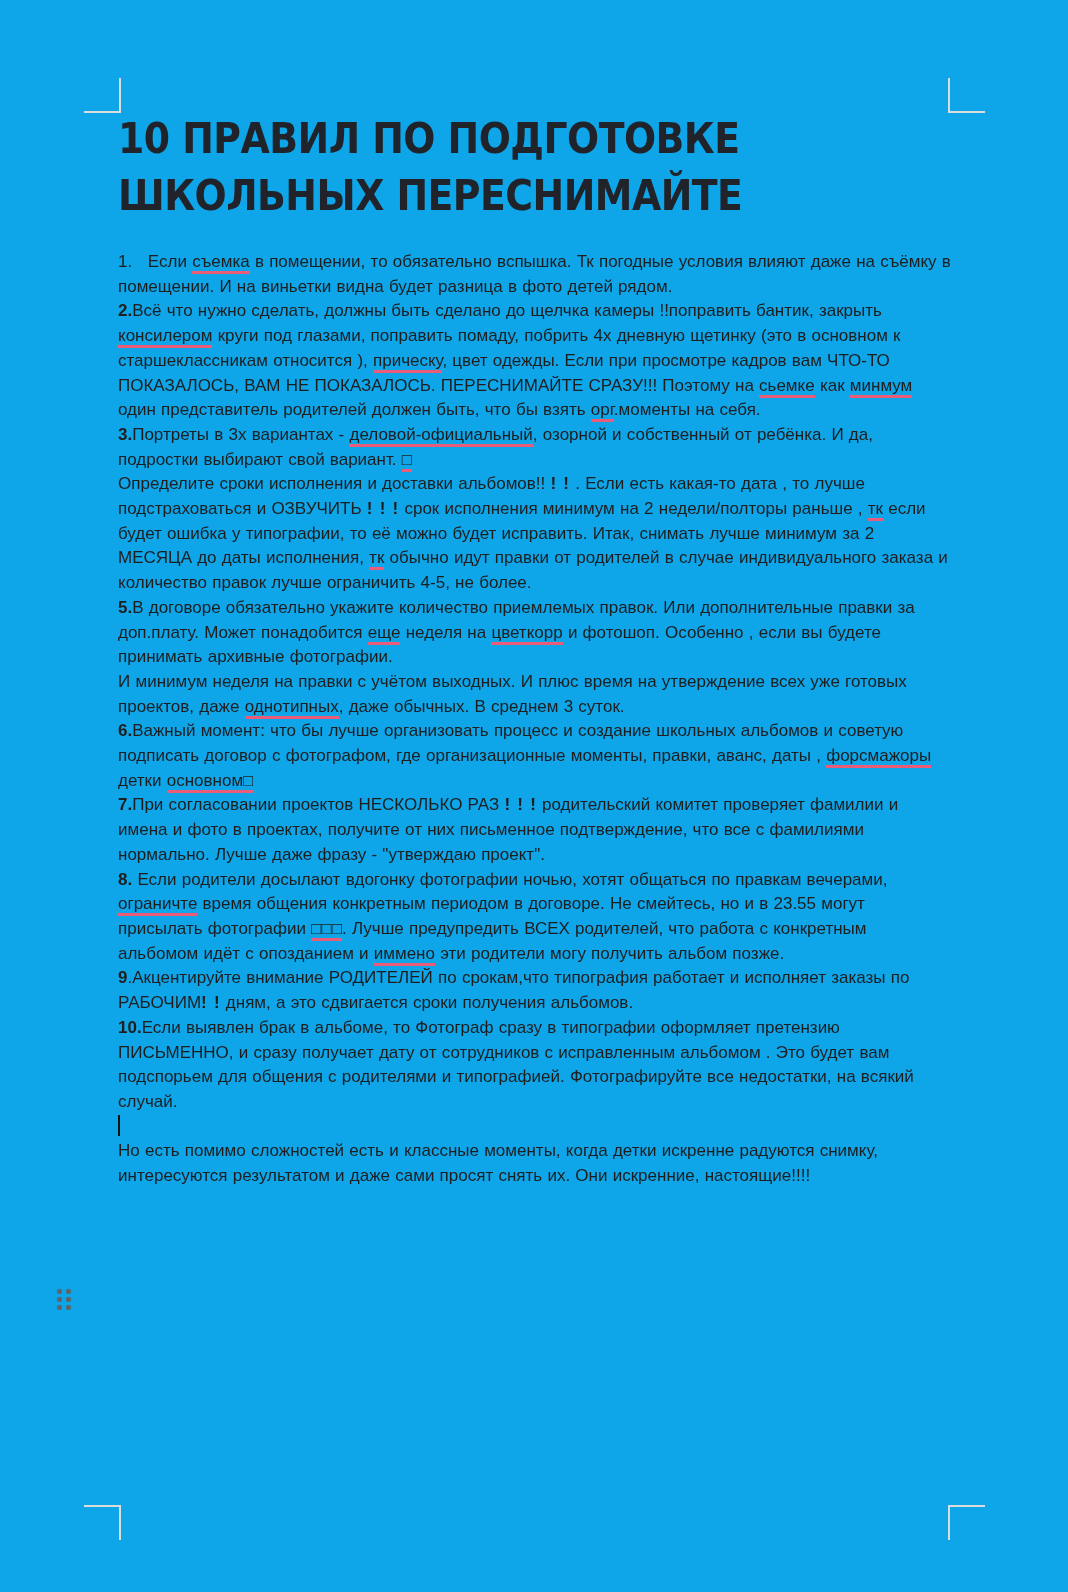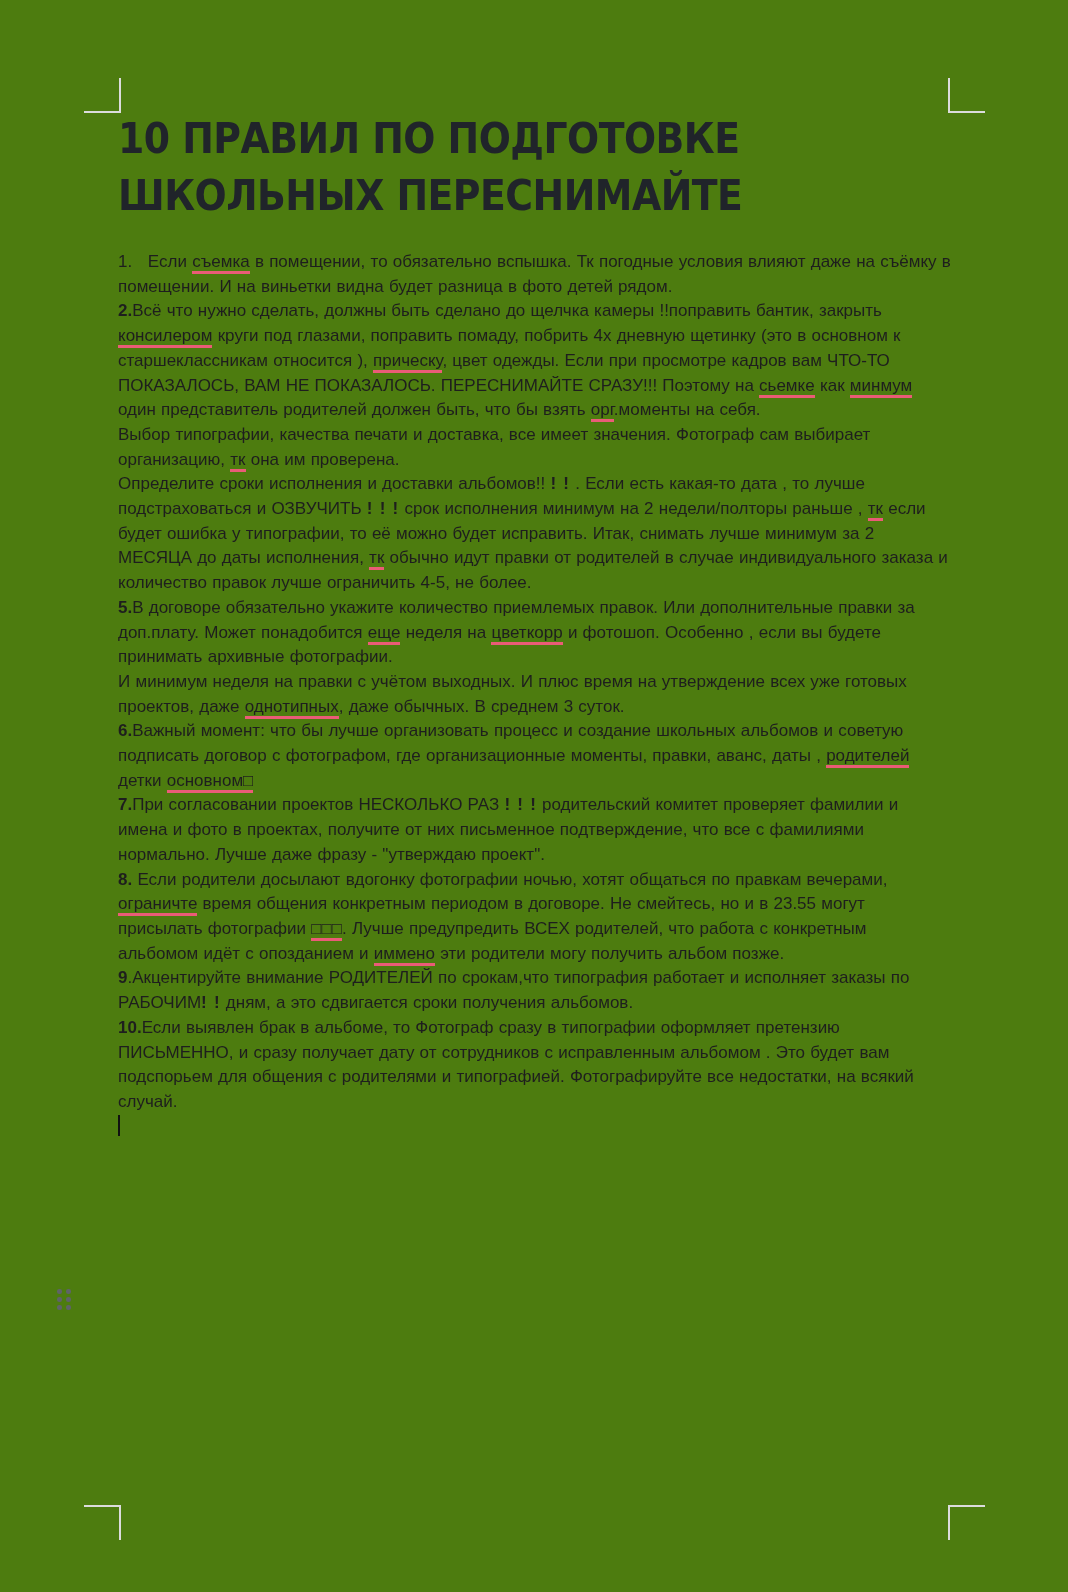--- a/index.html
+++ b/index.html
@@ -1,20 +1,20 @@
 <!DOCTYPE html>
 <html lang="ru" style="--sq: #ea5c77;"><head>
 <meta charset="utf-8">
 <style>
   html,body{margin:0;padding:0;background:#ffffff;}
   .page{
     position:relative;
     width:1068px;
     height:1592px;
-    background:#4d7c0f;
+    background:#0ea5e9;
     font-family:"Liberation Sans", sans-serif;
     color:#1e1e1e;
     overflow:hidden;
   }
   .content{
     position:absolute;
     left:118px;
     top:110px;
     width:833px;
   }
@@ -87,26 +87,27 @@
   </div>
 
   <div class="content">
     <h1 class="doc-title">
       <div>10 ПРАВИЛ ПО ПОДГОТОВКЕ</div>
       <div>ШКОЛЬНЫХ ПЕРЕСНИМАЙТЕ</div>
     </h1>
     <div class="doc-body">
         <div class="para"><span>1.&nbsp;&nbsp; Если </span><span class="sq">съемка</span><span> в помещении, то обязательно вспышка. Тк погодные условия влияют даже на съёмку в помещении. И на виньетки видна будет разница в фото детей рядом.</span></div>
         <div class="para"><span class="b">2.</span><span>Всё что нужно сделать, должны быть сделано до щелчка камеры !!поправить бантик, закрыть </span><span class="sq">консилером</span><span> круги под глазами, поправить помаду, побрить 4х дневную щетинку (это в основном к старшеклассникам относится ), </span><span class="sq">прическу</span><span>, цвет одежды. Если при просмотре кадров вам ЧТО-ТО ПОКАЗАЛОСЬ, ВАМ НЕ ПОКАЗАЛОСЬ. ПЕРЕСНИМАЙТЕ СРАЗУ!!! Поэтому на </span><span class="sq">сьемке</span><span> как </span><span class="sq">минмум</span><span> один представитель родителей должен быть, что бы взять </span><span class="sq">орг</span><span>.моменты на себя.</span></div>
-        <div class="para"><span>Выбор типографии, качества печати и доставка, все имеет значения. Фотограф сам выбирает организацию, </span><span class="sq">тк</span><span> она им проверена.</span></div>
+        <div class="para"><span class="b">3.</span><span>Портреты в 3х вариантах - </span><span class="sq">деловой-официальный</span><span>, озорной и собственный от ребёнка. И да, подростки выбирают свой вариант. </span><span class="sq">□</span></div>
         <div class="para"><span>Определите сроки исполнения и доставки альбомов!! </span><span class="excl">! !</span><span> . Если есть какая-то дата , то лучше подстраховаться и ОЗВУЧИТЬ </span><span class="excl">! ! !</span><span>  срок исполнения минимум на 2 недели/полторы раньше , </span><span class="sq">тк</span><span> если будет ошибка у типографии, то её можно будет исправить. Итак, снимать лучше минимум за 2 МЕСЯЦА до даты исполнения, </span><span class="sq">тк</span><span> обычно идут правки от родителей в случае индивидуального заказа и количество правок лучше ограничить 4-5, не более.</span></div>
         <div class="para"><span class="b">5.</span><span>В договоре обязательно укажите количество приемлемых правок. Или дополнительные правки за доп.плату. Может понадобится </span><span class="sq">еще</span><span> неделя на </span><span class="sq">цветкорр</span><span> и фотошоп. Особенно , если вы будете принимать архивные фотографии.</span></div>
         <div class="para"><span>И минимум неделя на правки с учётом выходных. И плюс время на утверждение всех уже готовых проектов, даже </span><span class="sq">однотипных</span><span>, даже обычных. В среднем 3 суток.</span></div>
-        <div class="para"><span class="b">6.</span><span>Важный момент: что бы лучше организовать процесс и создание школьных альбомов и советую подписать договор с фотографом, где организационные моменты, правки, аванс, даты , </span><span class="sq">родителей</span><span> детки </span><span class="sq">основном□</span></div>
+        <div class="para"><span class="b">6.</span><span>Важный момент: что бы лучше организовать процесс и создание школьных альбомов и советую подписать договор с фотографом, где организационные моменты, правки, аванс, даты , </span><span class="sq">форсмажоры</span><span> детки </span><span class="sq">основном□</span></div>
         <div class="para"><span class="b">7.</span><span>При согласовании проектов НЕСКОЛЬКО РАЗ </span><span class="excl">! ! !</span><span>  родительский комитет проверяет фамилии и имена и фото в проектах, получите от них письменное подтверждение, что все с фамилиями нормально. Лучше даже фразу - "утверждаю проект".</span></div>
         <div class="para"><span class="b">8.</span><span> Если родители досылают вдогонку фотографии ночью, хотят общаться по правкам вечерами, </span><span class="sq">ограничте</span><span> время общения конкретным периодом в договоре. Не смейтесь, но и в 23.55 могут присылать фотографии </span><span class="sq">□□□</span><span>. Лучше предупредить ВСЕХ родителей, что работа с конкретным альбомом идёт с опозданием и </span><span class="sq">иммено</span><span> эти родители могу получить альбом позже.</span></div>
         <div class="para"><span class="b">9</span><span>.Акцентируйте внимание РОДИТЕЛЕЙ по срокам,что типография работает и исполняет заказы по РАБОЧИМ</span><span class="excl">! !</span><span>  дням, а это сдвигается сроки получения альбомов.</span></div>
         <div class="para"><span class="b">10.</span><span>Если выявлен брак в альбоме, то Фотограф сразу в типографии оформляет претензию ПИСЬМЕННО, и сразу получает дату от сотрудников с исправленным альбомом . Это будет вам подспорьем для общения с родителями и типографией. Фотографируйте все недостатки, на всякий случай.</span></div>
         <div class="para"><span class="caret"></span></div>
+        <div class="para"><span>Но есть помимо сложностей есть и классные моменты, когда детки искренне радуются снимку, интересуются результатом и даже сами просят снять их. Они искренние, настоящие!!!!</span></div>
       </div>
   </div>
 
 </div>
 
 </body></html>

